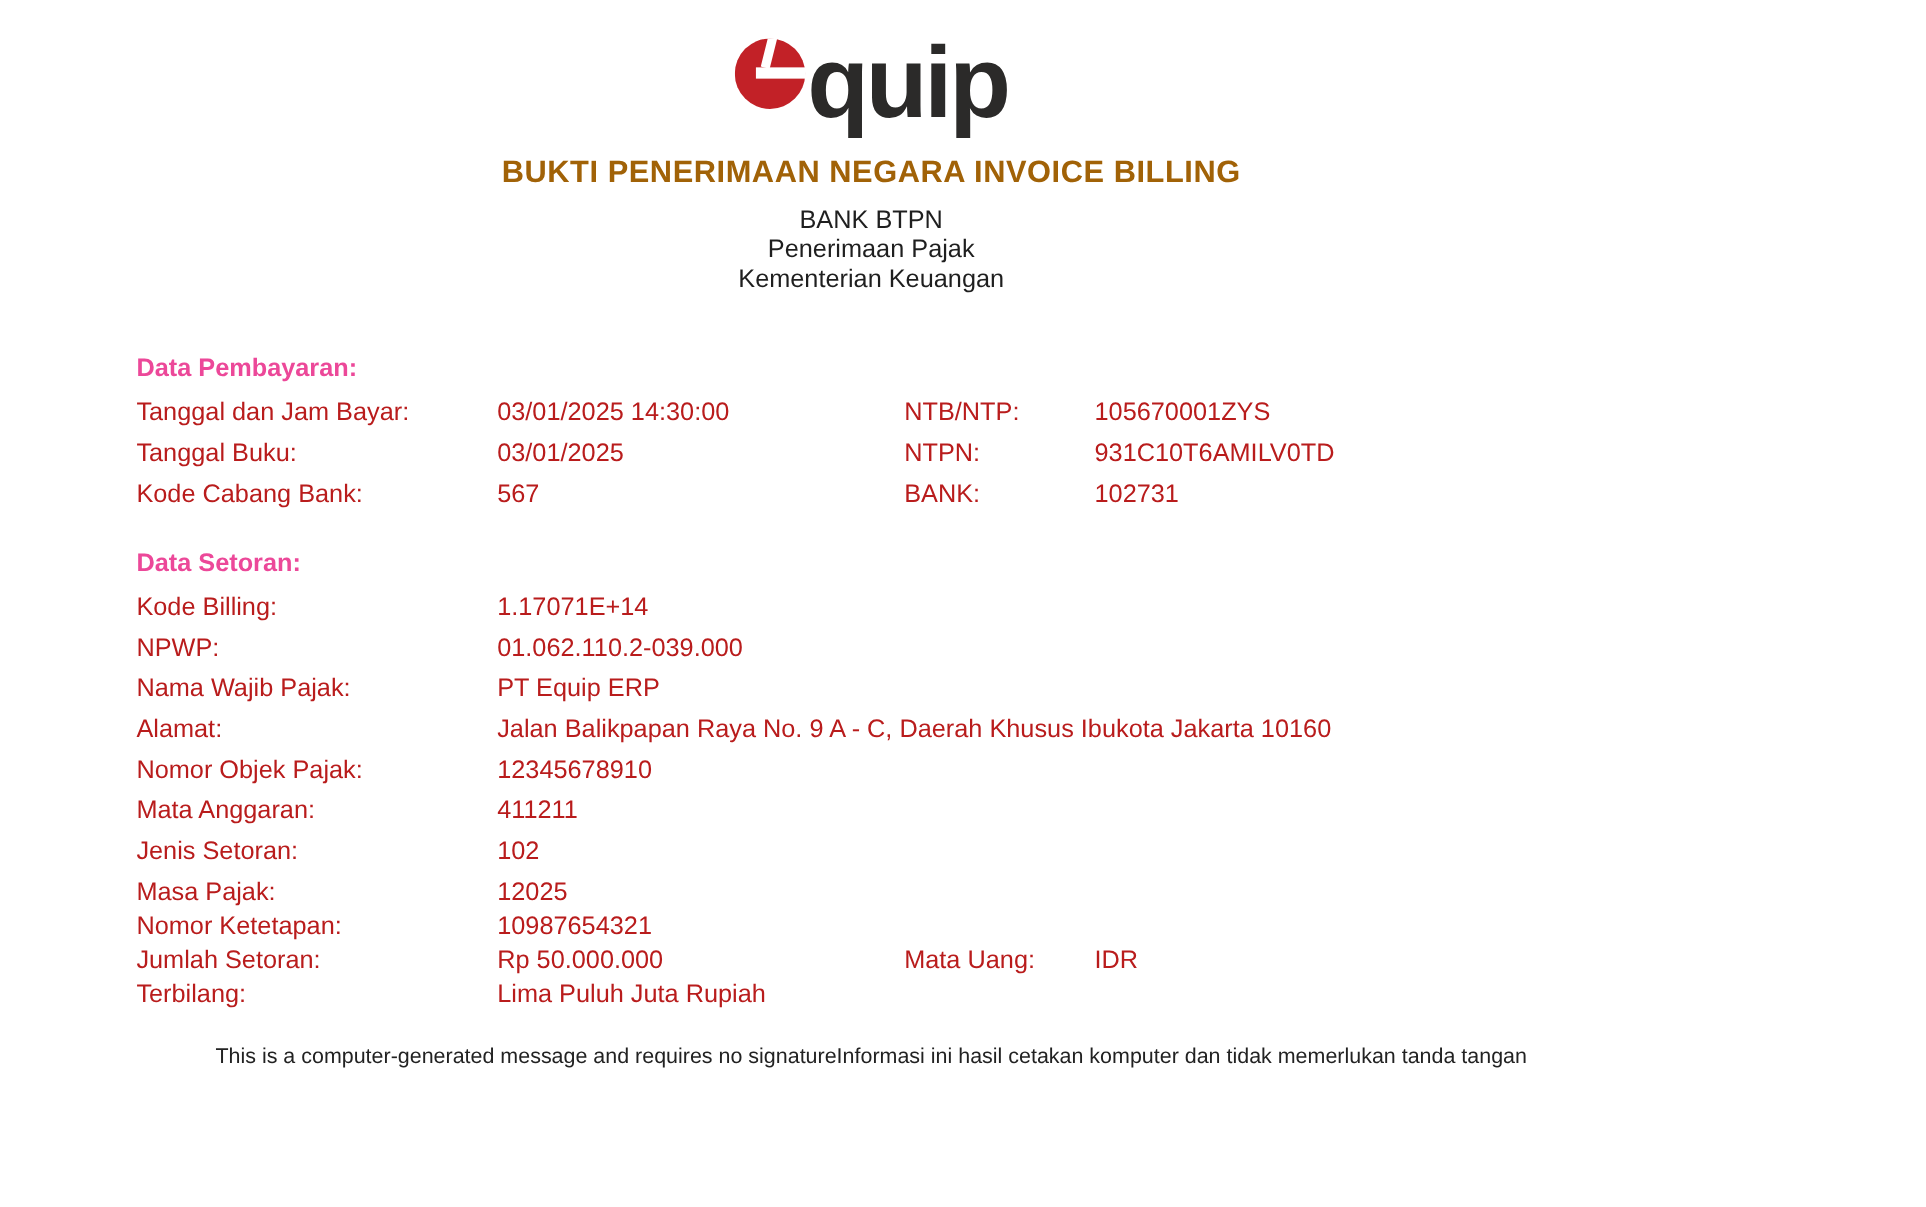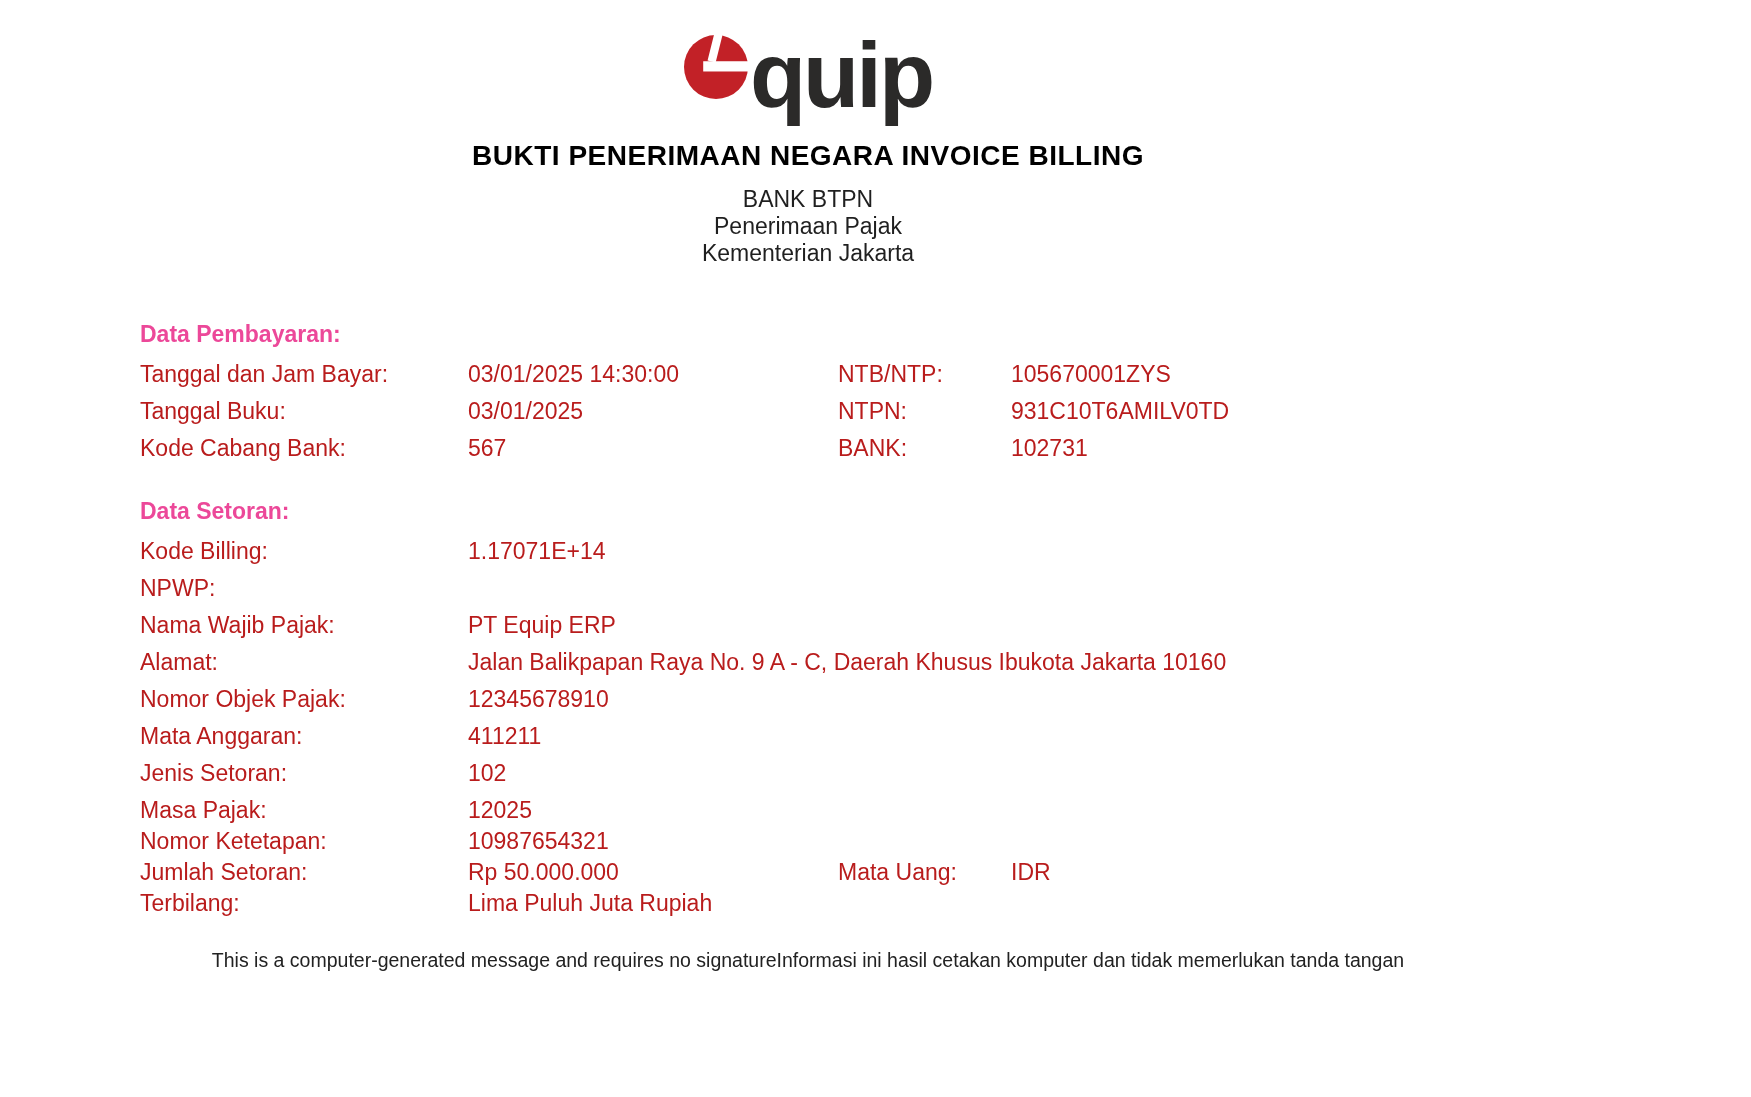--- a/index.html
+++ b/index.html
@@ -8,21 +8,21 @@
     position: relative;
     width: 1751px;
     height: 1097px;
     background: #ffffff;
     font-family: "Liberation Sans", "DejaVu Sans", sans-serif;
     color: #1f1f1f;
     overflow: hidden;
   }
   .content {
     position: absolute;
-    left: 140px;
+    left: 124px;
     top: 30px;
     width: 1336px;
   }
   
   .logo-row {
     display: flex;
     justify-content: center;
     align-items: flex-end;
     height: 88px;
   }
@@ -40,21 +40,21 @@
     color: #2b2a29;
     line-height: 0.92;
   }
   
   .doc-title {
     margin-top: 22px;
     text-align: center;
     font-size: 28px;
     font-weight: 800;
     letter-spacing: 0.5px;
-    color: #000000;
+    color: #a16207;
   }
   .header-cols {
     display: flex;
     margin-top: 14px;
     flex-direction: column;
   }
   .header-col {
     flex: 1 1 0;
     text-align: center;
     font-size: 23px;
@@ -102,21 +102,21 @@
         <rect x="42" y="-4" width="13" height="46" fill="#ffffff" transform="rotate(14 48 20)"></rect>
       </svg>
       <span class="logo-text">quip</span>
     </div>
 
     <div class="doc-title">BUKTI PENERIMAAN NEGARA INVOICE BILLING</div>
 
     <div class="header-cols">
       <div class="header-col">BANK BTPN</div>
       <div class="header-col">Penerimaan Pajak</div>
-      <div class="header-col">Kementerian Jakarta</div>
+      <div class="header-col">Kementerian Keuangan</div>
     </div>
 
     <div class="section-pembayaran">
       <div class="section-heading">Data Pembayaran:</div>
 
       <div class="row row-4col">
         <span class="cell">Tanggal dan Jam Bayar:</span>
         <span class="cell">03/01/2025 14:30:00</span>
         <span class="cell">NTB/NTP:</span>
         <span class="cell">105670001ZYS</span>
@@ -137,20 +137,21 @@
 
     <div class="section-setoran">
       <div class="section-heading">Data Setoran:</div>
 
       <div class="row row-2col">
         <span class="cell">Kode Billing:</span>
         <span class="cell">1.17071E+14</span>
       </div>
       <div class="row row-2col">
         <span class="cell">NPWP:</span>
+        <span class="cell">01.062.110.2-039.000</span>
       </div>
       <div class="row row-2col">
         <span class="cell">Nama Wajib Pajak:</span>
         <span class="cell">PT Equip ERP</span>
       </div>
       <div class="row row-2col">
         <span class="cell">Alamat:</span>
         <span class="cell">Jalan Balikpapan Raya No. 9 A - C, Daerah Khusus Ibukota Jakarta 10160</span>
       </div>
       <div class="row row-2col">

